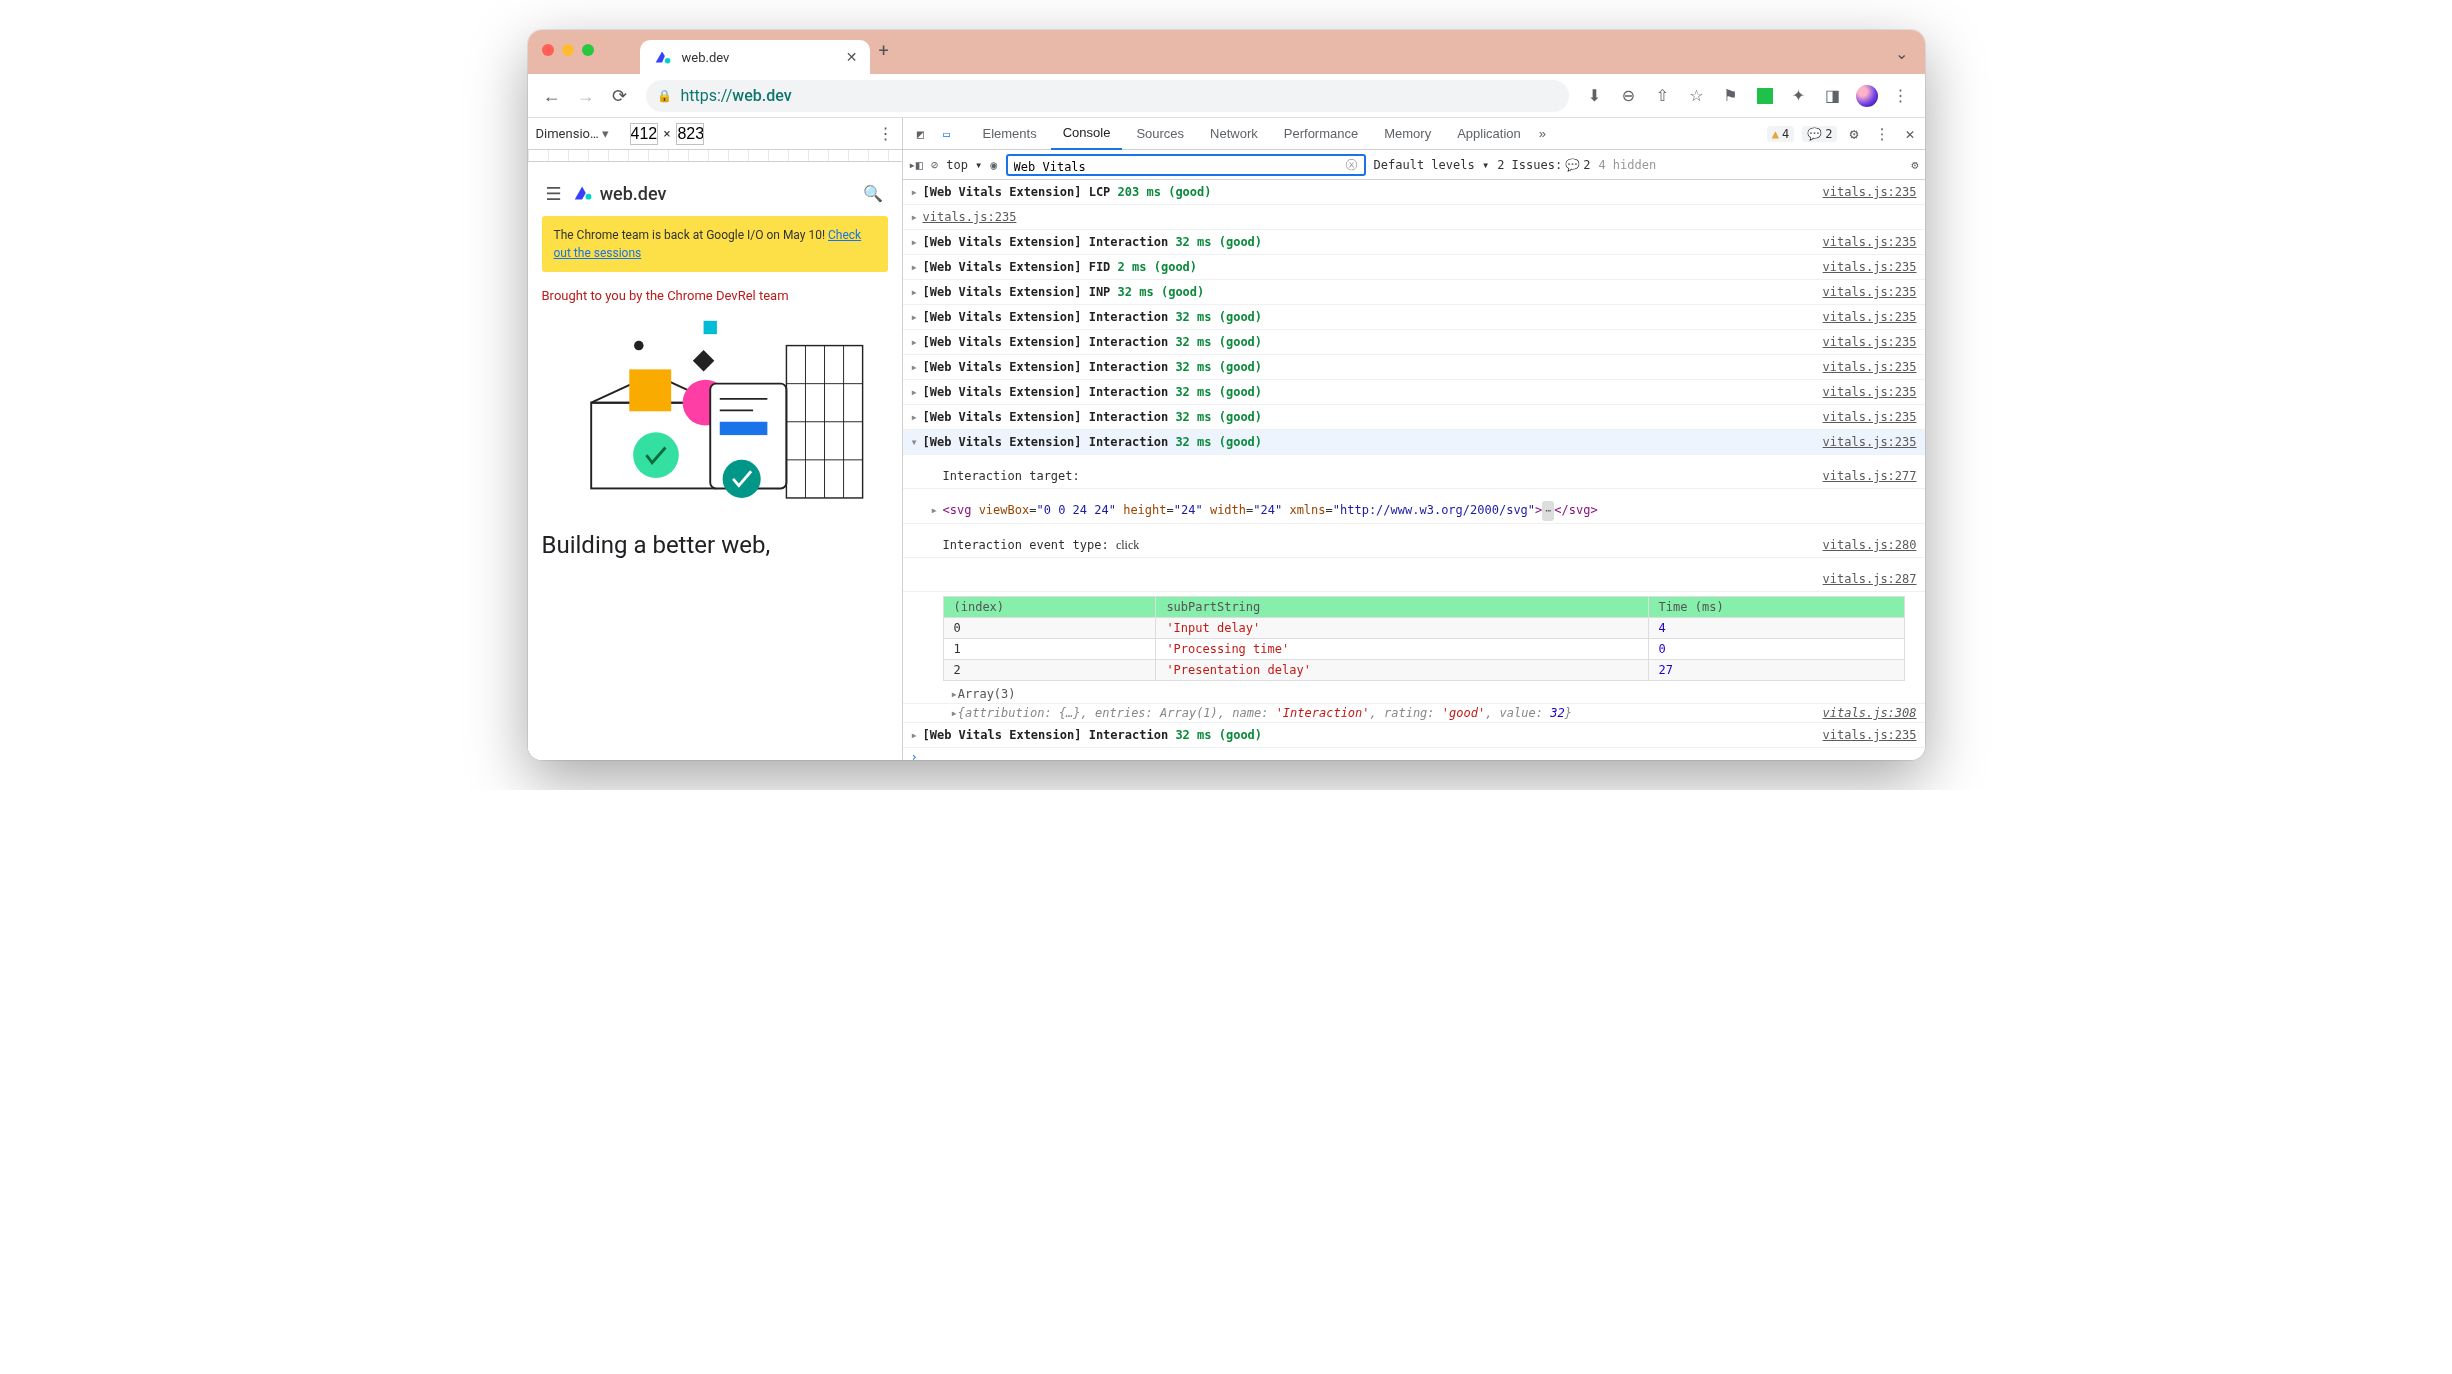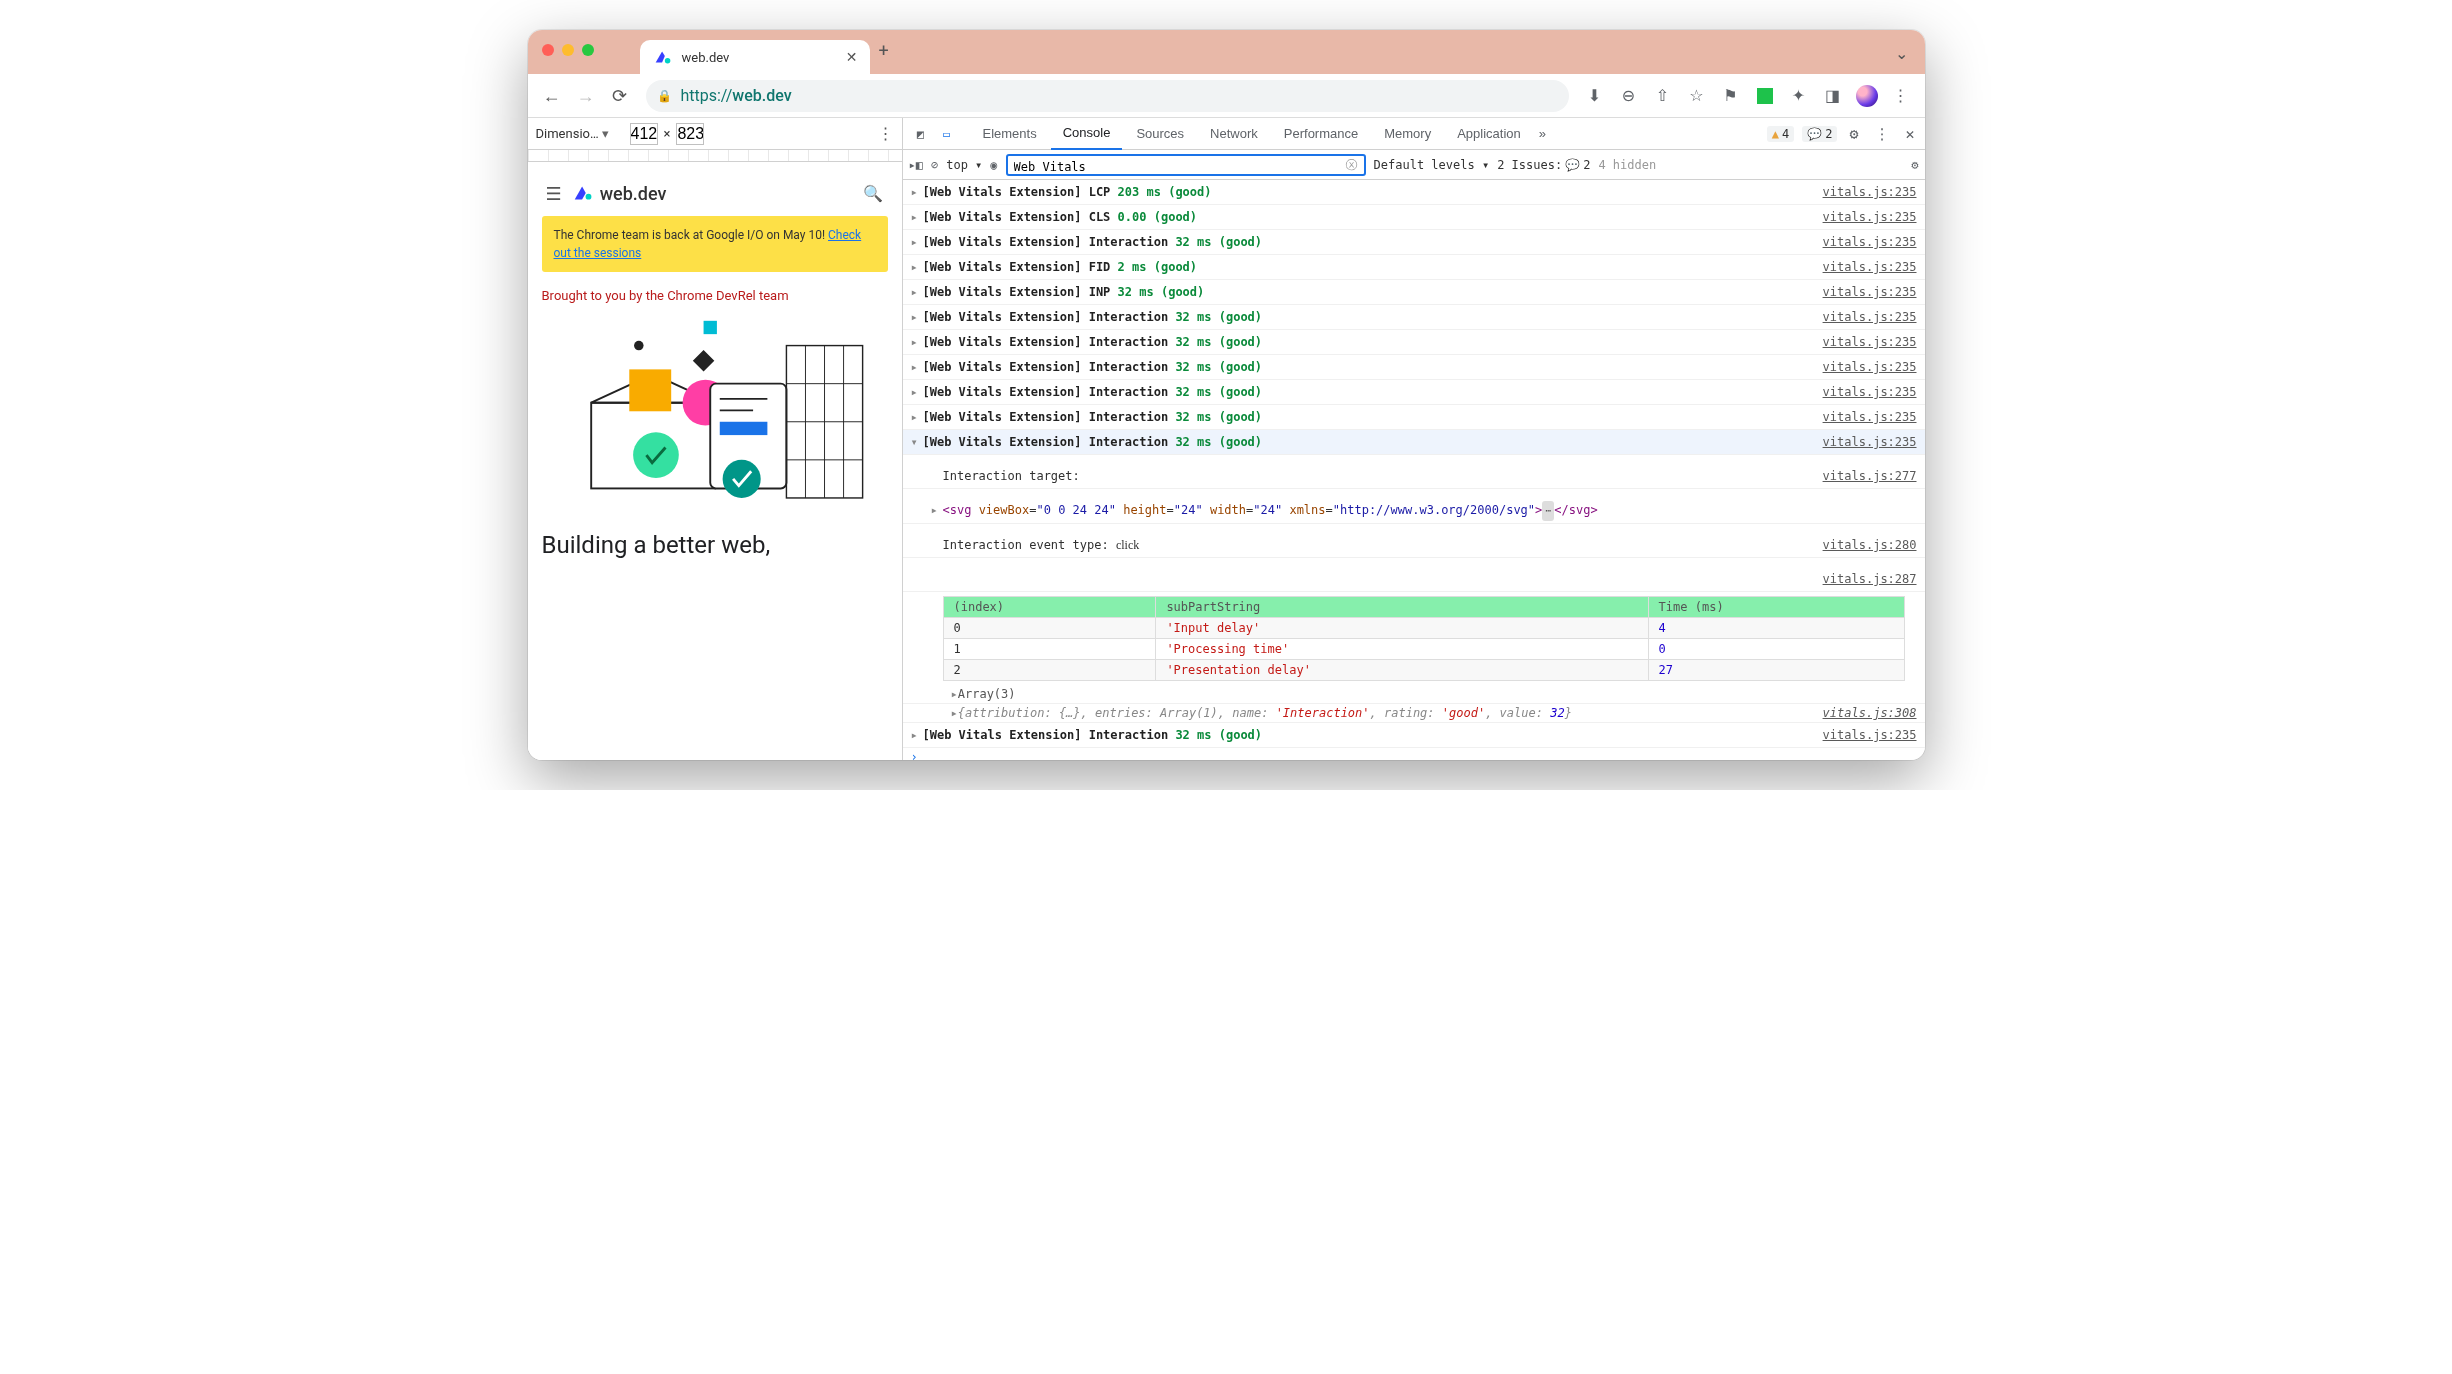--- a/index.html
+++ b/index.html
@@ -269,21 +269,20 @@
 
       <div class="console" id="console-out">
 
       <div class="row">
             <span class="caret">▸</span>
             <span class="msg"><span class="bold">[Web Vitals Extension] LCP</span> <span class="good">203 ms (good)</span></span>
             <span class="src">vitals.js:235</span>
           </div>
           <div class="row">
             <span class="caret">▸</span>
-            <span class="msg"><span class="bold">[Web Vitals Extension] CLS</span> <span class="good">0.00 (good)</span></span>
             <span class="src">vitals.js:235</span>
           </div>
           <div class="row">
             <span class="caret">▸</span>
             <span class="msg"><span class="bold">[Web Vitals Extension] Interaction</span> <span class="good">32 ms (good)</span></span>
             <span class="src">vitals.js:235</span>
           </div>
           <div class="row">
             <span class="caret">▸</span>
             <span class="msg"><span class="bold">[Web Vitals Extension] FID</span> <span class="good">2 ms (good)</span></span>

